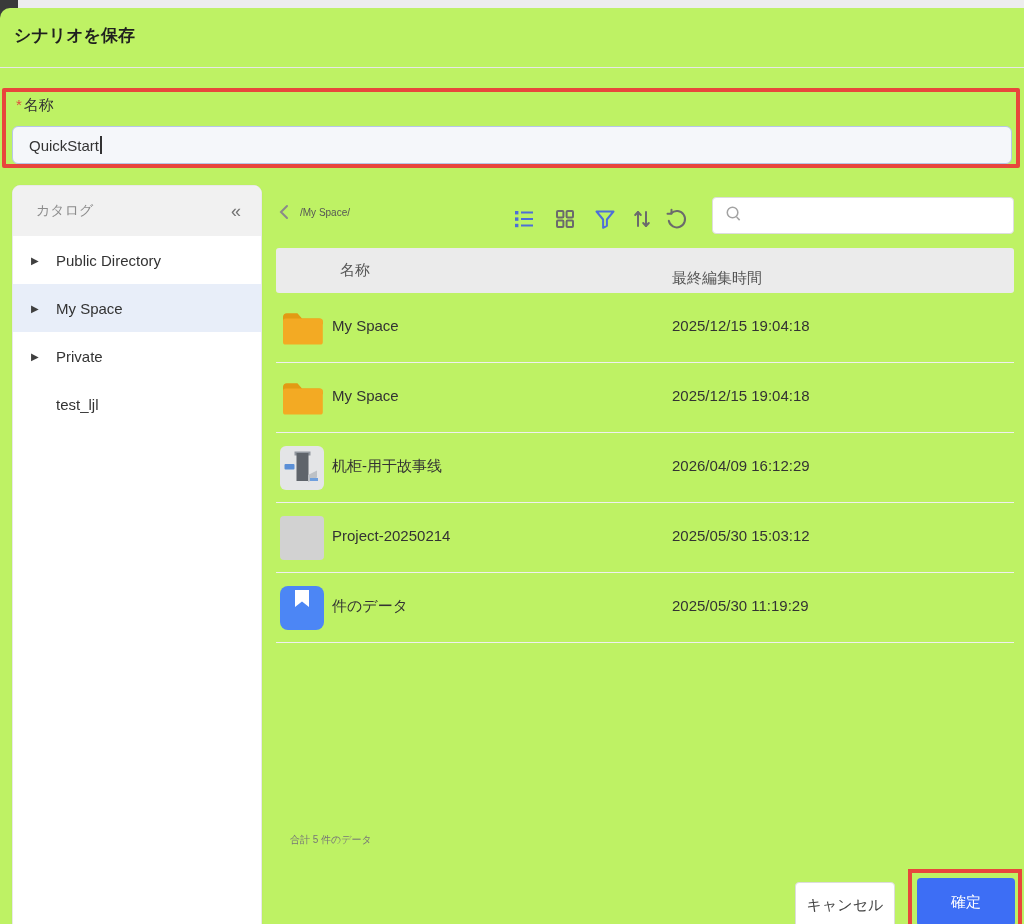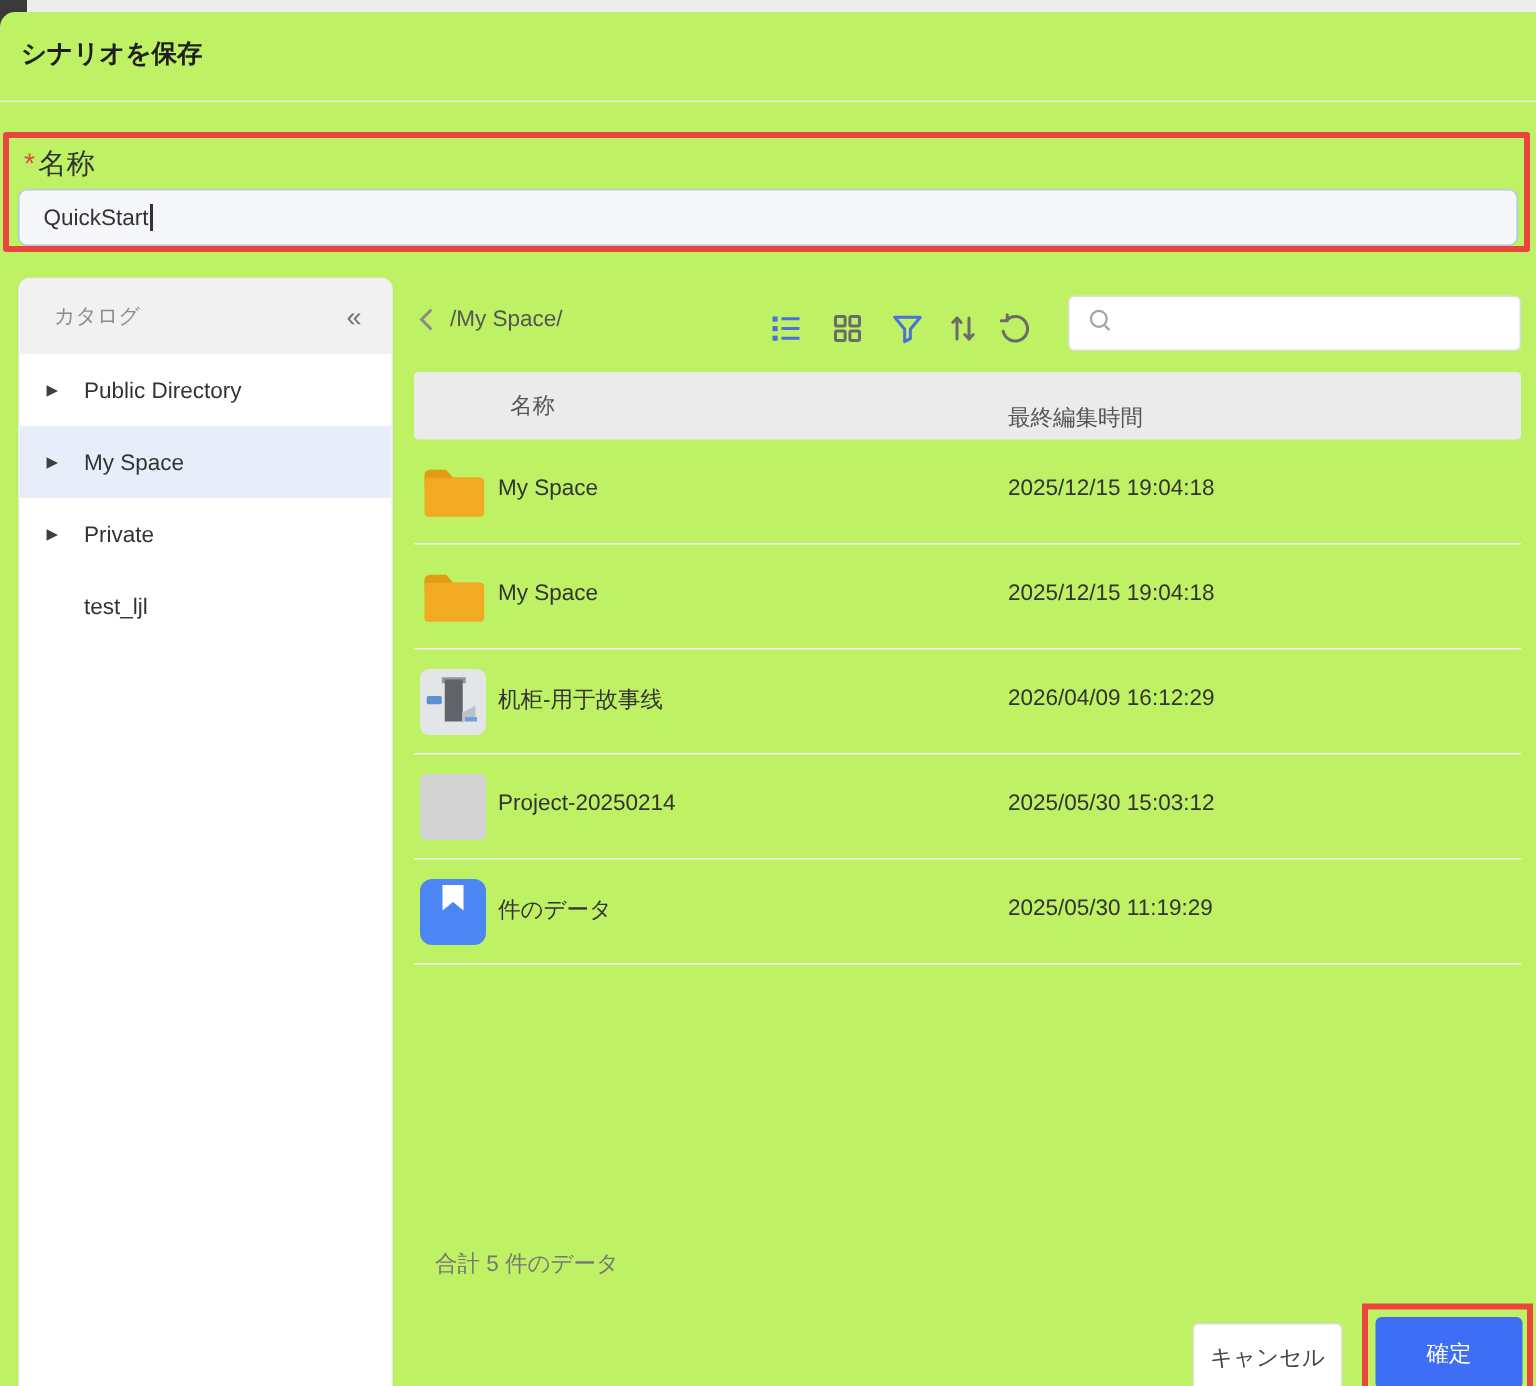--- a/index.html
+++ b/index.html
@@ -8,41 +8,41 @@
 
   .top-strip { position:absolute; top:0; left:0; width:1024px; height:8px; background:#ededed; }
   .corner-dark { position:absolute; top:0; left:0; width:18px; height:18px; background:#3a3a3a; }
   .modal { position:absolute; top:8px; left:0; width:1024px; height:916px; background:#bef264; border-top-left-radius:10px; }
 
   .title { position:absolute; top:16px; left:14px; font-size:17px; font-weight:700; color:#1f1f1f; }
   .title-divider { position:absolute; top:59px; left:0; width:1024px; height:1px; background:#e7e7e7; }
 
   .name-highlight { position:absolute; top:80px; left:2px; width:1018px; height:80px;
     border:4px solid #e8463c; border-radius:2px; }
-  .field-label { position:absolute; top:4px; left:10px; font-size:19px; color:#333; }
+  .field-label { position:absolute; top:4px; left:10px; font-size:15px; color:#333; }
   .field-label .req { color:#e04b3f; margin-right:2px; }
   .name-input { position:absolute; top:34px; left:6px; width:1000px; height:38px;
     border:1px solid #b6c6e8; border-radius:6px; background:#f5f7fa;
     font-size:15px; color:#333; display:flex; align-items:center; padding-left:16px; }
   .caret { display:inline-block; width:1.5px; height:18px; background:#333; margin-left:1px; }
 
   .sidebar { position:absolute; top:177px; left:12px; width:250px; height:824px;
     background:#fff; border:1px solid #e9e9e9; border-radius:8px; overflow:hidden;
     box-shadow:0 1px 3px rgba(0,0,0,0.04); }
   .sidebar-header { height:50px; background:#f1f1f1; display:flex; align-items:center;
     justify-content:space-between; padding:0 20px 0 23px; font-size:14px; color:#8c8c8c; }
   .collapse { font-size:18px; color:#737373; cursor:pointer; }
   .tree-item { height:48px; display:flex; align-items:center; padding-left:18px; font-size:15px; color:#333; cursor:pointer; }
   .tree-item.selected { background:#e8eef9; }
   .tree-item .arrow { width:25px; font-size:10px; color:#3f3f3f; }
   .tree-item .tlabel { }
 
   .breadcrumb { position:absolute; top:196px; left:278px; display:flex; align-items:center; }
   .breadcrumb .chev { margin-right:10px; display:flex; align-items:center; }
-  .breadcrumb .path { font-size:15px; color:#555; }
+  .breadcrumb .path { font-size:10px; color:#555; }
 
   .toolbar-icon { position:absolute; top:197px; width:28px; height:28px; display:flex;
     align-items:center; justify-content:center; cursor:pointer; background:none; border:none; }
   .ti-list { left:510px; } .ti-grid { left:551px; } .ti-filter { left:591px; }
   .ti-sort { left:628px; } .ti-refresh { left:663px; }
 
   .search-box { position:absolute; top:189px; left:712px; width:302px; height:37px;
     border:1px solid #ddd; border-radius:4px; background:#fff; display:flex; align-items:center; padding-left:12px; }
   .search-box input { border:none; outline:none; flex:1; font-size:14px; margin-left:8px; font-family:inherit; background:transparent; }
 
@@ -50,21 +50,21 @@
     background:#ebebeb; border-radius:3px; display:flex; align-items:center; font-size:15px; color:#555; }
   .col-name { position:absolute; left:64px; }
   .col-time { position:absolute; left:396px;margin-top:16px; }
 
   .table-body { position:absolute; top:285px; left:276px; width:738px; }
   .frow { position:relative; height:70px; border-bottom:1px solid #f0f0f0; cursor:pointer; }
   .frow .ricon { position:absolute; left:4px; top:13px; width:44px; height:44px; display:flex; align-items:center; justify-content:center; }
   .frow .rname { position:absolute; left:56px; top:24px; font-size:15px; color:#333; }
   .frow .rtime { position:absolute; left:396px; top:24px; font-size:15px; color:#333; }
 
-  .summary { position:absolute; top:825px; left:290px; font-size:15px; color:#777; }
+  .summary { position:absolute; top:825px; left:290px; font-size:10px; color:#777; }
 
   .btn-cancel { position:absolute; top:874px; left:795px; width:100px; height:46px;
     background:#fff; border:1px solid #dcdcdc; border-radius:4px; font-size:15px; color:#444;
     font-family:inherit; cursor:pointer; }
   .confirm-highlight { position:absolute; top:861px; left:908px; width:114px; height:70px;
     border:4px solid #e8463c; }
   .btn-confirm { position:absolute; top:870px; left:917px; width:98px; height:48px;
     background:#3d6ef5; border:none; border-radius:4px; font-size:15px; color:#fff;
     font-family:inherit; cursor:pointer; }
 </style>

